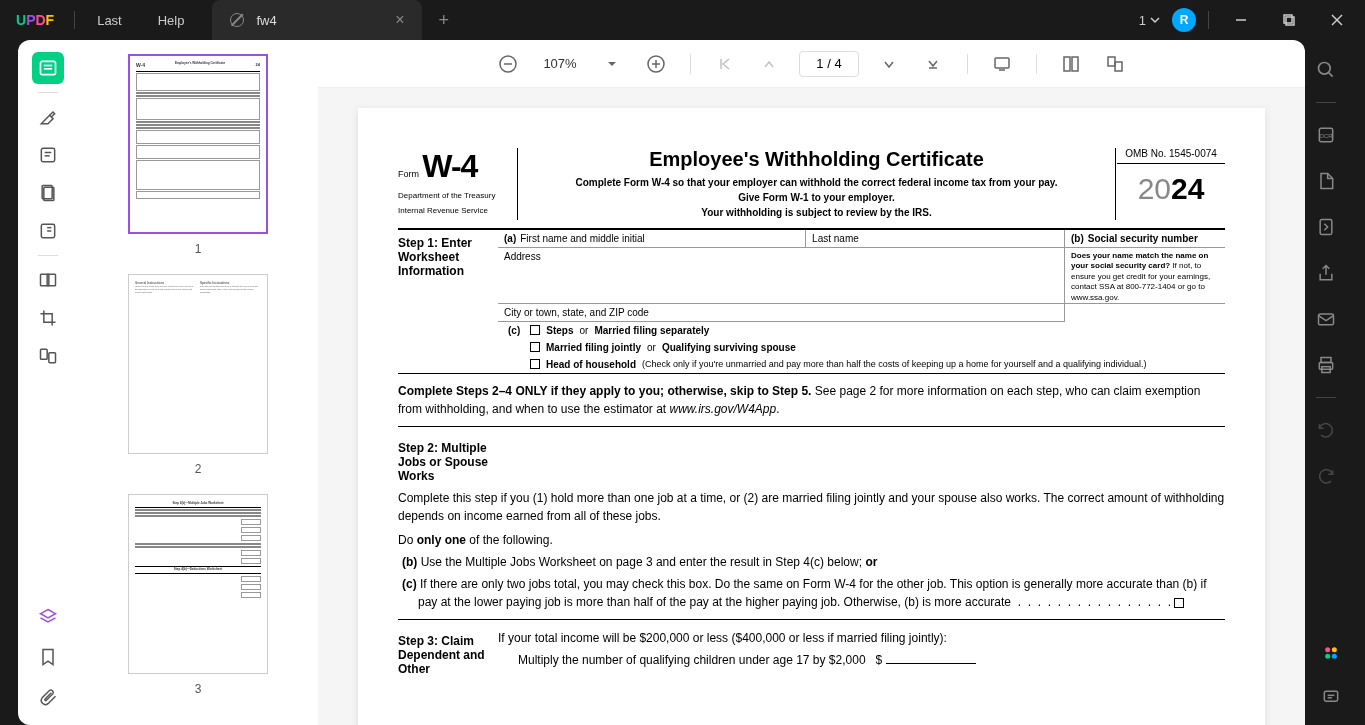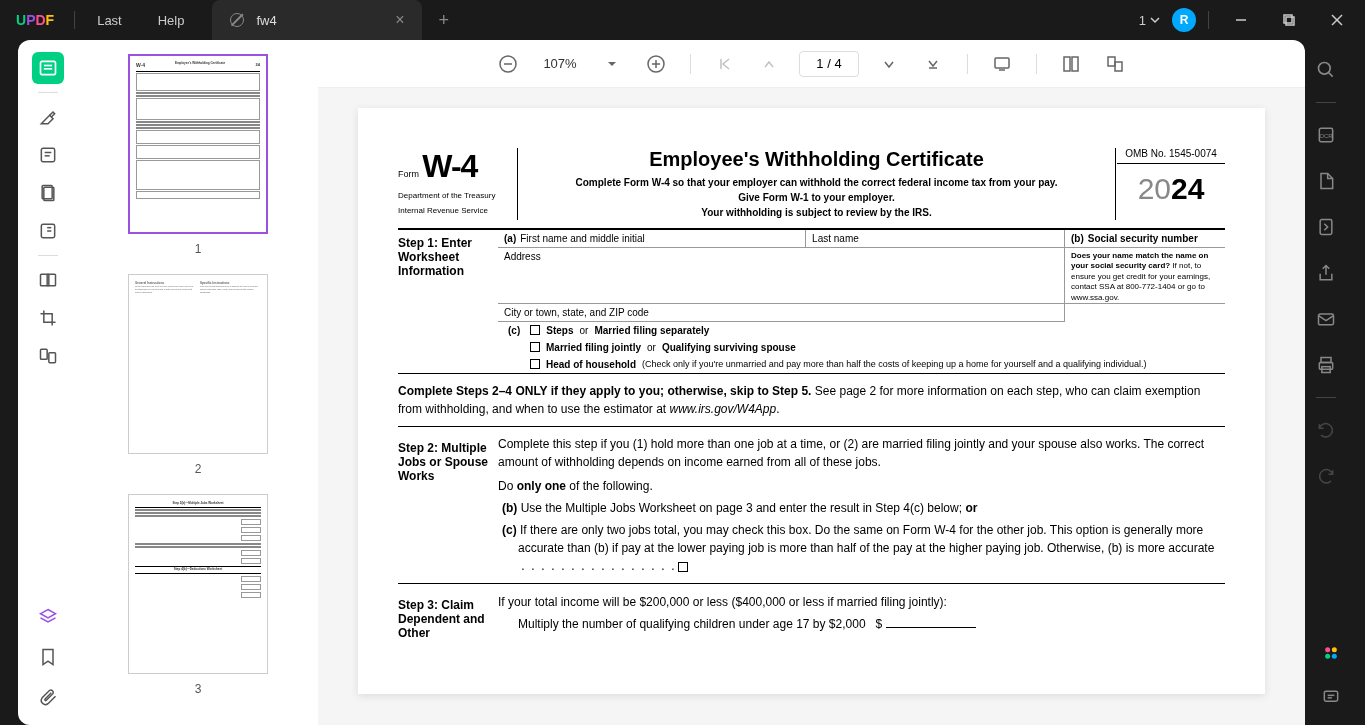--- a/index.html
+++ b/index.html
@@ -60,21 +60,21 @@
 .step-body { flex: 1; }
 .field-row { display: flex; border-bottom: 1px solid #999; }
 .field-cell { padding: 3px 6px; font-size: 10px; border-right: 1px solid #999; }
 .field-cell.name { flex: 1.2; } .field-cell.last { flex: 1; } .field-cell.ssn { width: 160px; border-right: none; font-weight: bold; }
 .field-cell.addr { flex: 1; } .field-cell.match { width: 160px; border-right: none; font-size: 8px; line-height: 1.3; }
 .marker { font-weight: bold; margin-right: 4px; }
 .check-row { padding: 3px 10px; font-size: 10px; display: flex; align-items: center; gap: 6px; }
 .checkbox { width: 10px; height: 10px; border: 1px solid #000; display: inline-block; }
 .instr { padding: 8px 0; font-size: 12px; line-height: 1.5; }
 .instr b { font-weight: bold; }
-.step2-row { display: flex; padding: 8px 0; border-top: 1px solid #000; }
+.step2-row { display: flex; padding: 8px 0; border-top: 1px solid #000; flex-direction: column; }
 .step2-body { flex: 1; font-size: 12px; line-height: 1.5; }
 .step2-body .opt { padding-left: 20px; margin-top: 4px; text-indent: -16px; }
 .step3-row { display: flex; padding: 8px 0; border-top: 1px solid #000; }
 .step3-body { flex: 1; font-size: 12px; line-height: 1.8; }
 .dollar-field { display: inline-block; border-bottom: 1px solid #000; width: 90px; background: #d0e0ff; margin-left: 4px; }
 .right-rail { position: absolute; right: 18px; top: 40px; width: 42px; background: transparent; display: flex; flex-direction: column; align-items: center; padding-top: 14px; gap: 14px; }
 .right-rail .rail-btn { color: #888; }
 .right-bottom { position: absolute; right: 18px; bottom: 12px; display: flex; flex-direction: column; align-items: center; gap: 12px; }
 .ai-icon { width: 20px; height: 20px; }
 </style>

